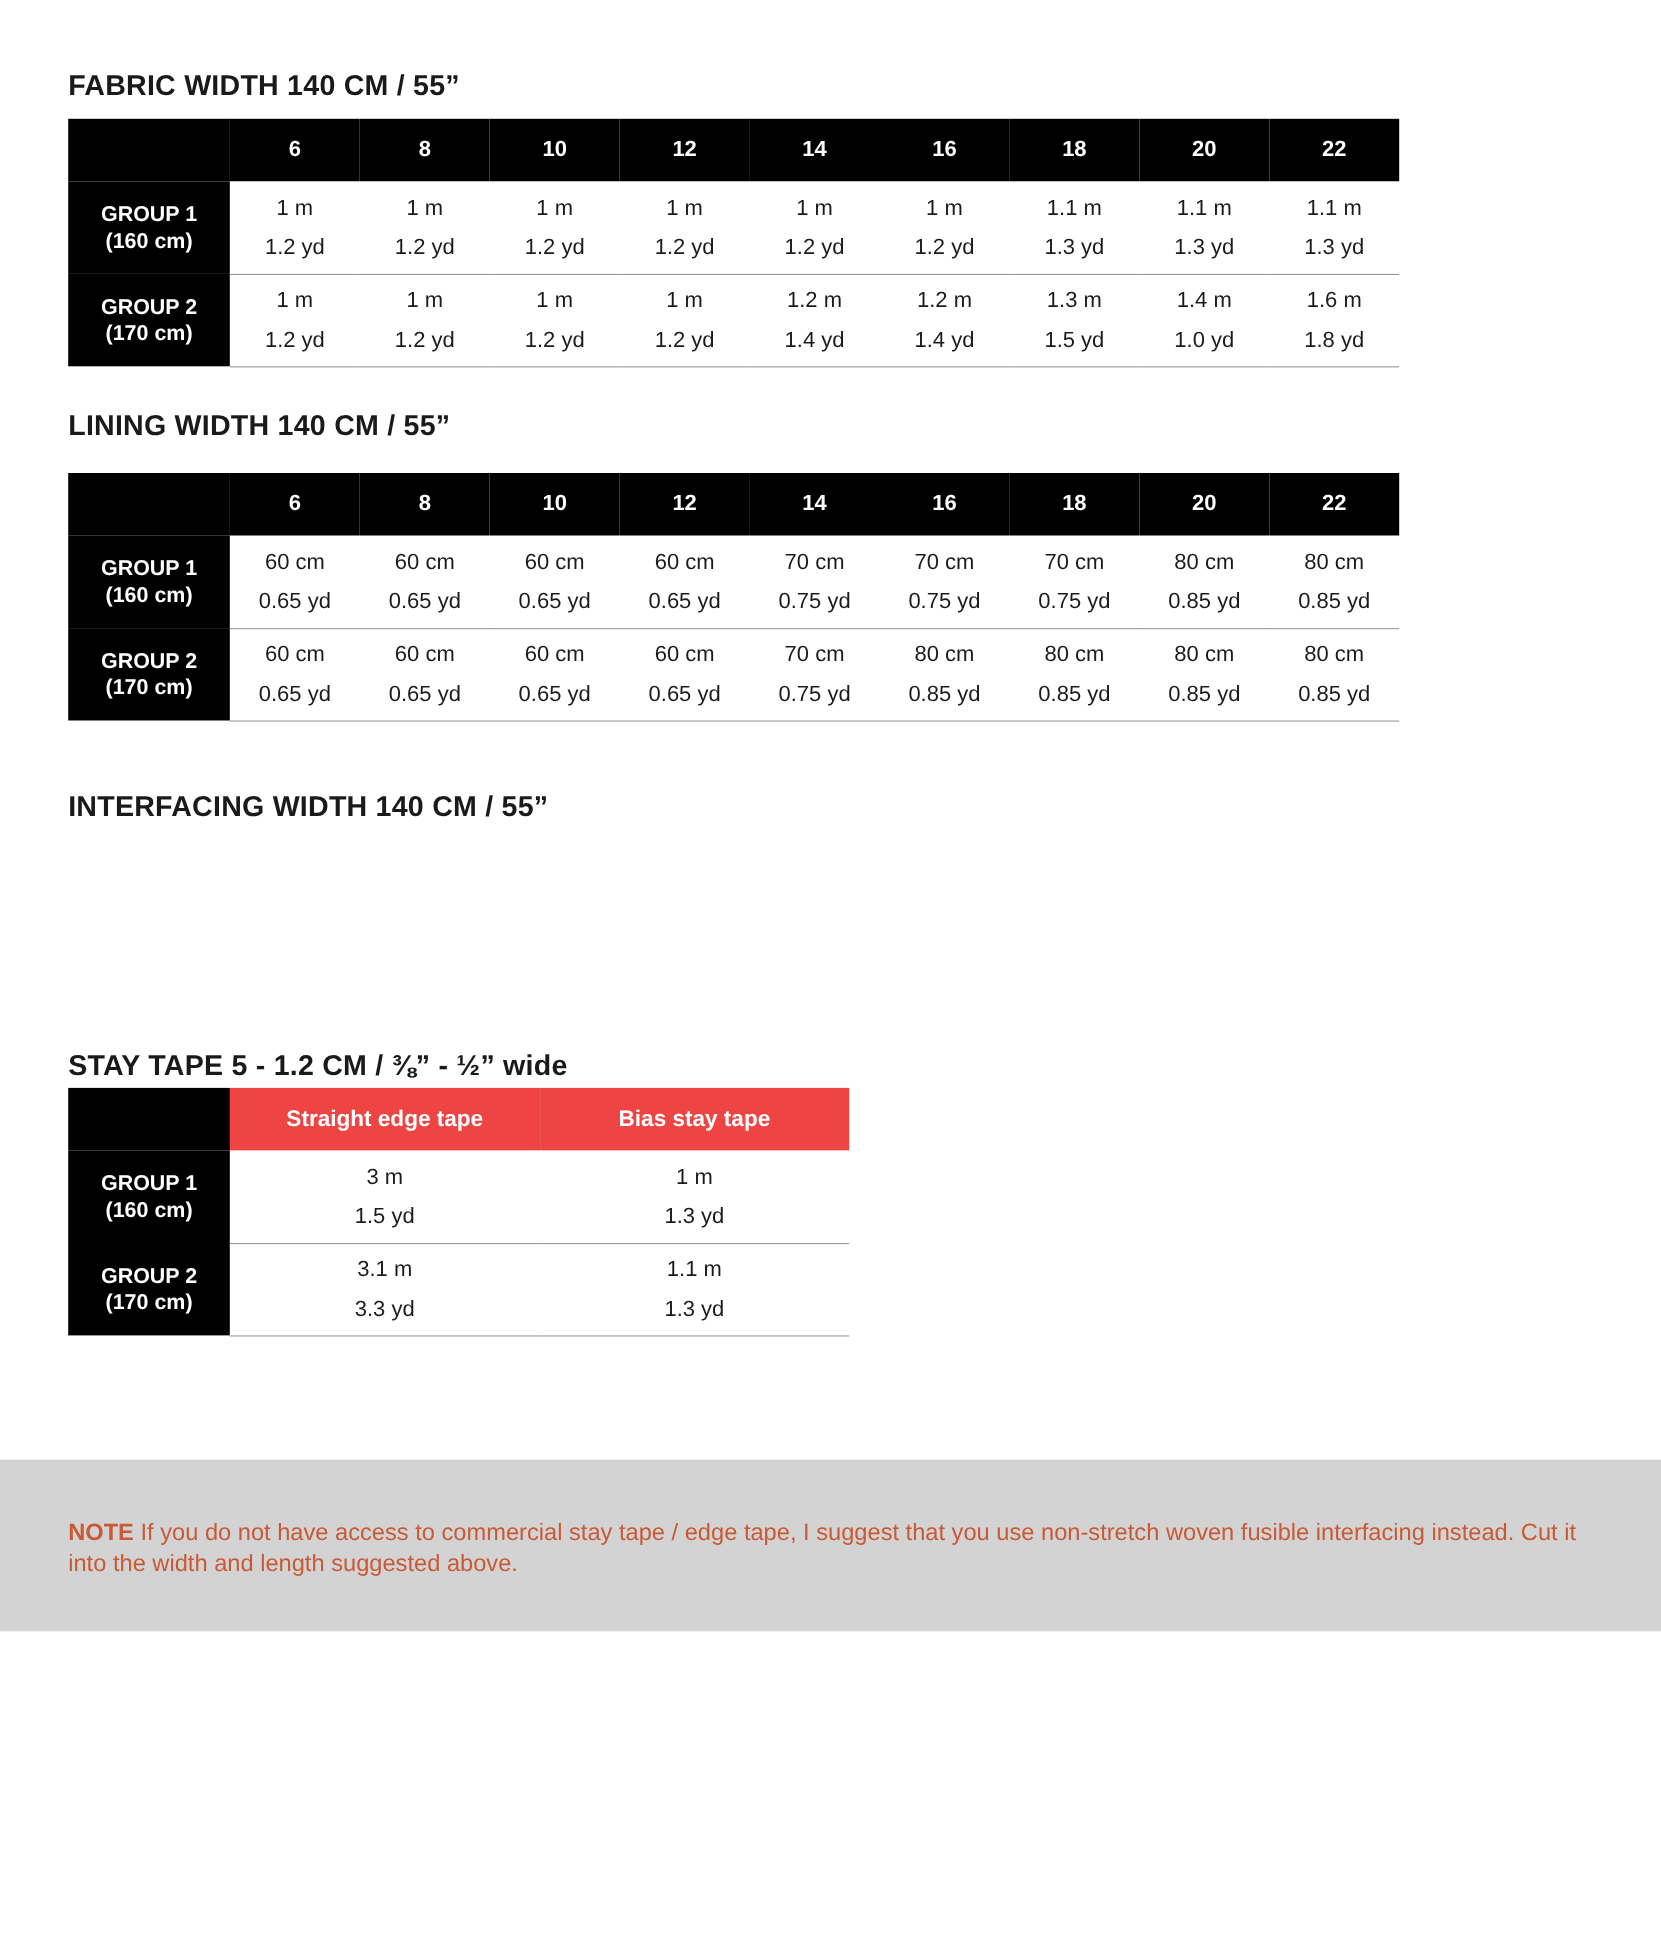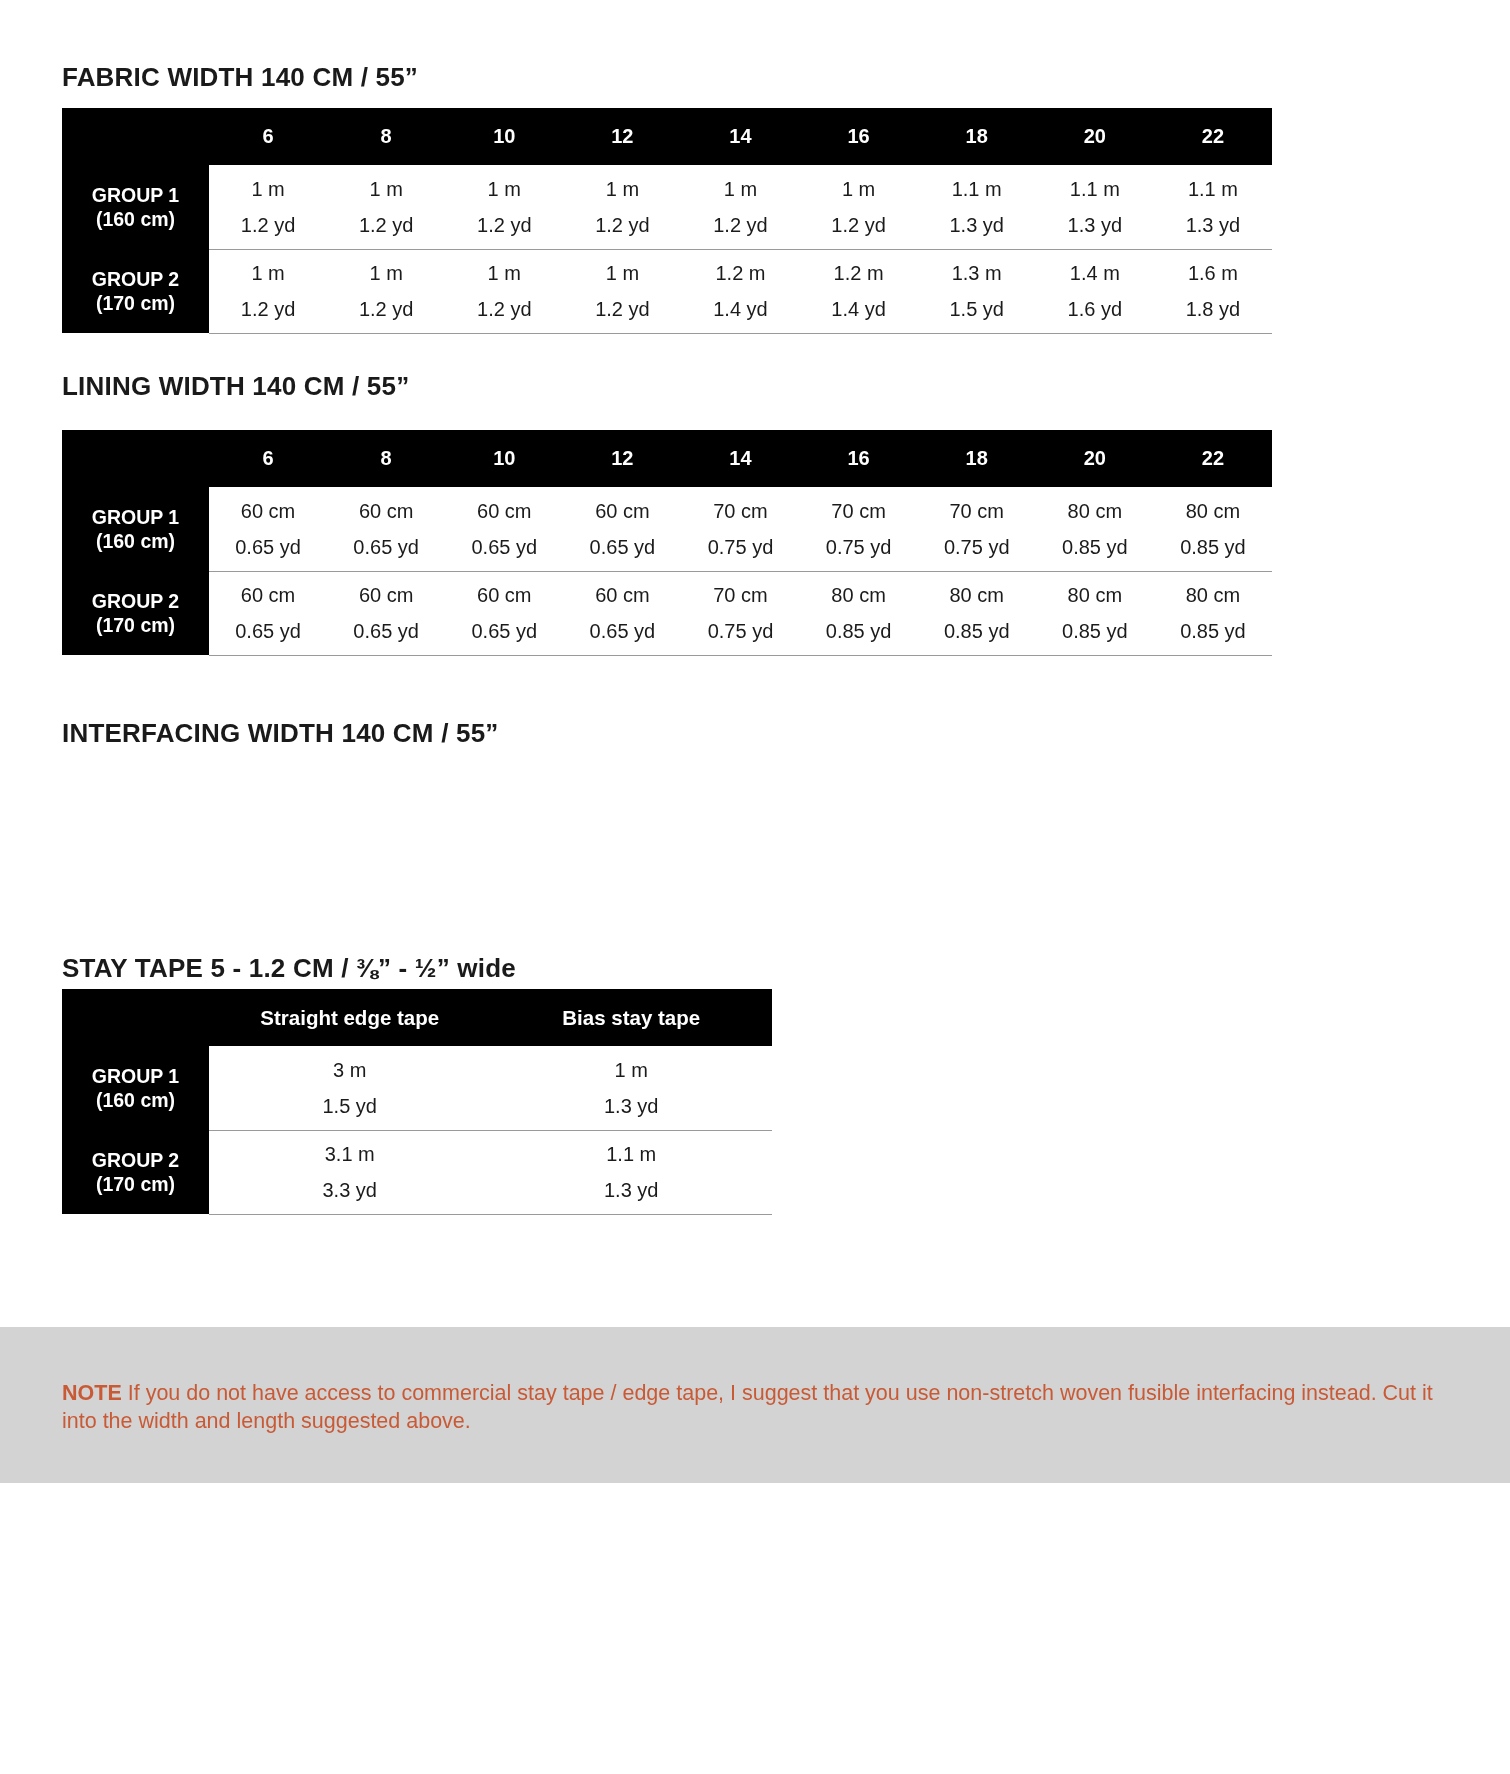--- a/index.html
+++ b/index.html
@@ -96,21 +96,21 @@
   table.all-sizes td.imperial { border-bottom: 1px solid #9a9a9a; padding-bottom: 4px; }
 
   
   table.tape-table {
     border-collapse: collapse;
     table-layout: fixed;
     width: 710px;
   }
   table.tape-table th.corner { background: #000000; width: 165px; }
   table.tape-table th.colhead {
-    background: #000000;
+    background: #ef4444;
     color: #ffffff;
     font-size: 20.5px;
     font-weight: bold;
     height: 57px;
     text-align: center;
     vertical-align: middle;
   }
   table.tape-table td.grouplabel {
     background: #000000;
     color: #ffffff;
@@ -215,21 +215,21 @@
           <td class="val">1.6 m</td>
         </tr>
         <tr class="imperial">
           <td class="val ruled">1.2 yd</td>
           <td class="val ruled">1.2 yd</td>
           <td class="val ruled">1.2 yd</td>
           <td class="val ruled">1.2 yd</td>
           <td class="val ruled">1.4 yd</td>
           <td class="val ruled">1.4 yd</td>
           <td class="val ruled">1.5 yd</td>
-          <td class="val ruled">1.6 yd</td>
+          <td class="val ruled">1.0 yd</td>
           <td class="val ruled">1.8 yd</td>
         </tr>
       </tbody>
     </table>
   </div>
 
   <div style="position:absolute; left:62px; top:371px;" class="section-title">LINING WIDTH 140 CM / 55”</div>
 
   <div style="position:absolute; left:62px; top:430px;">
     <table class="size-table" id="lining-table" style="width: 1210px;">

